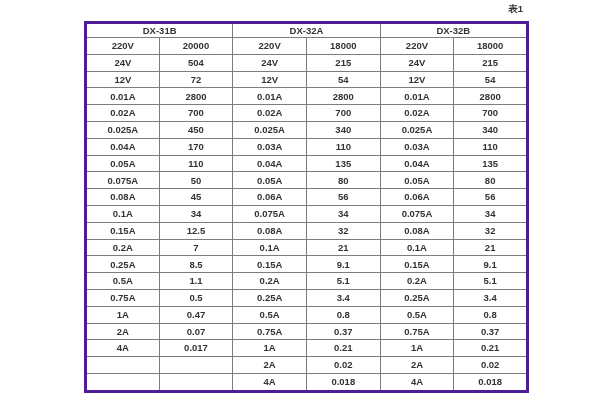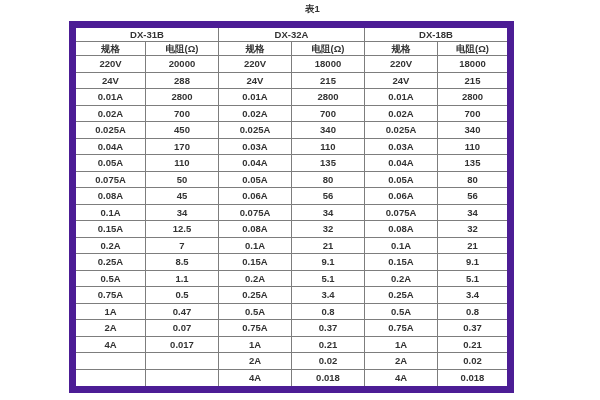--- a/index.html
+++ b/index.html
@@ -12,37 +12,37 @@
     overflow: hidden;
   }
   .page {
     position: relative;
     width: 600px;
     height: 400px;
     background: #ffffff;
   }
   .caption {
     position: absolute;
-    left: 90px;
+    left: 78px;
     top: 3px;
     width: 445px;
-    text-align: center;
+    text-align: right;
     font-size: 9.5px;
     font-weight: 700;
     color: #333333;
   }
   table.spec-table {
     position: absolute;
-    left: 69px;
+    left: 84px;
     top: 21px;
     width: 445px;
     height: 372px;
     border-collapse: collapse;
     table-layout: fixed;
-    border: 7px solid #4c1d95;
+    border: 3px solid #4c1d95;
   }
   table.spec-table th,
   table.spec-table td {
     border: 1px solid #7d7d7d;
     padding: 0;
     margin: 0;
     text-align: center;
     vertical-align: middle;
     font-size: 9.5px;
     font-weight: 700;
@@ -58,47 +58,47 @@
 
 <div class="page">
 
   <div class="caption">表1</div>
 
   <table class="spec-table">
     <thead>
       <tr>
         <th colspan="2">DX-31B</th>
         <th colspan="2">DX-32A</th>
-        <th colspan="2">DX-18B</th>
-      </tr>
-      <tr>
-        <th>规格</th>
-        <th>电阻(Ω)</th>
-        <th>规格</th>
-        <th>电阻(Ω)</th>
-        <th>规格</th>
-        <th>电阻(Ω)</th>
+        <th colspan="2">DX-32B</th>
       </tr>
     </thead>
     <tbody id="table-body">
         <tr>
           <td>220V</td>
           <td>20000</td>
           <td>220V</td>
           <td>18000</td>
           <td>220V</td>
           <td>18000</td>
         </tr>
         <tr>
           <td>24V</td>
-          <td>288</td>
+          <td>504</td>
           <td>24V</td>
           <td>215</td>
           <td>24V</td>
           <td>215</td>
+        </tr>
+        <tr>
+          <td>12V</td>
+          <td>72</td>
+          <td>12V</td>
+          <td>54</td>
+          <td>12V</td>
+          <td>54</td>
         </tr>
         <tr>
           <td>0.01A</td>
           <td>2800</td>
           <td>0.01A</td>
           <td>2800</td>
           <td>0.01A</td>
           <td>2800</td>
         </tr>
         <tr>

